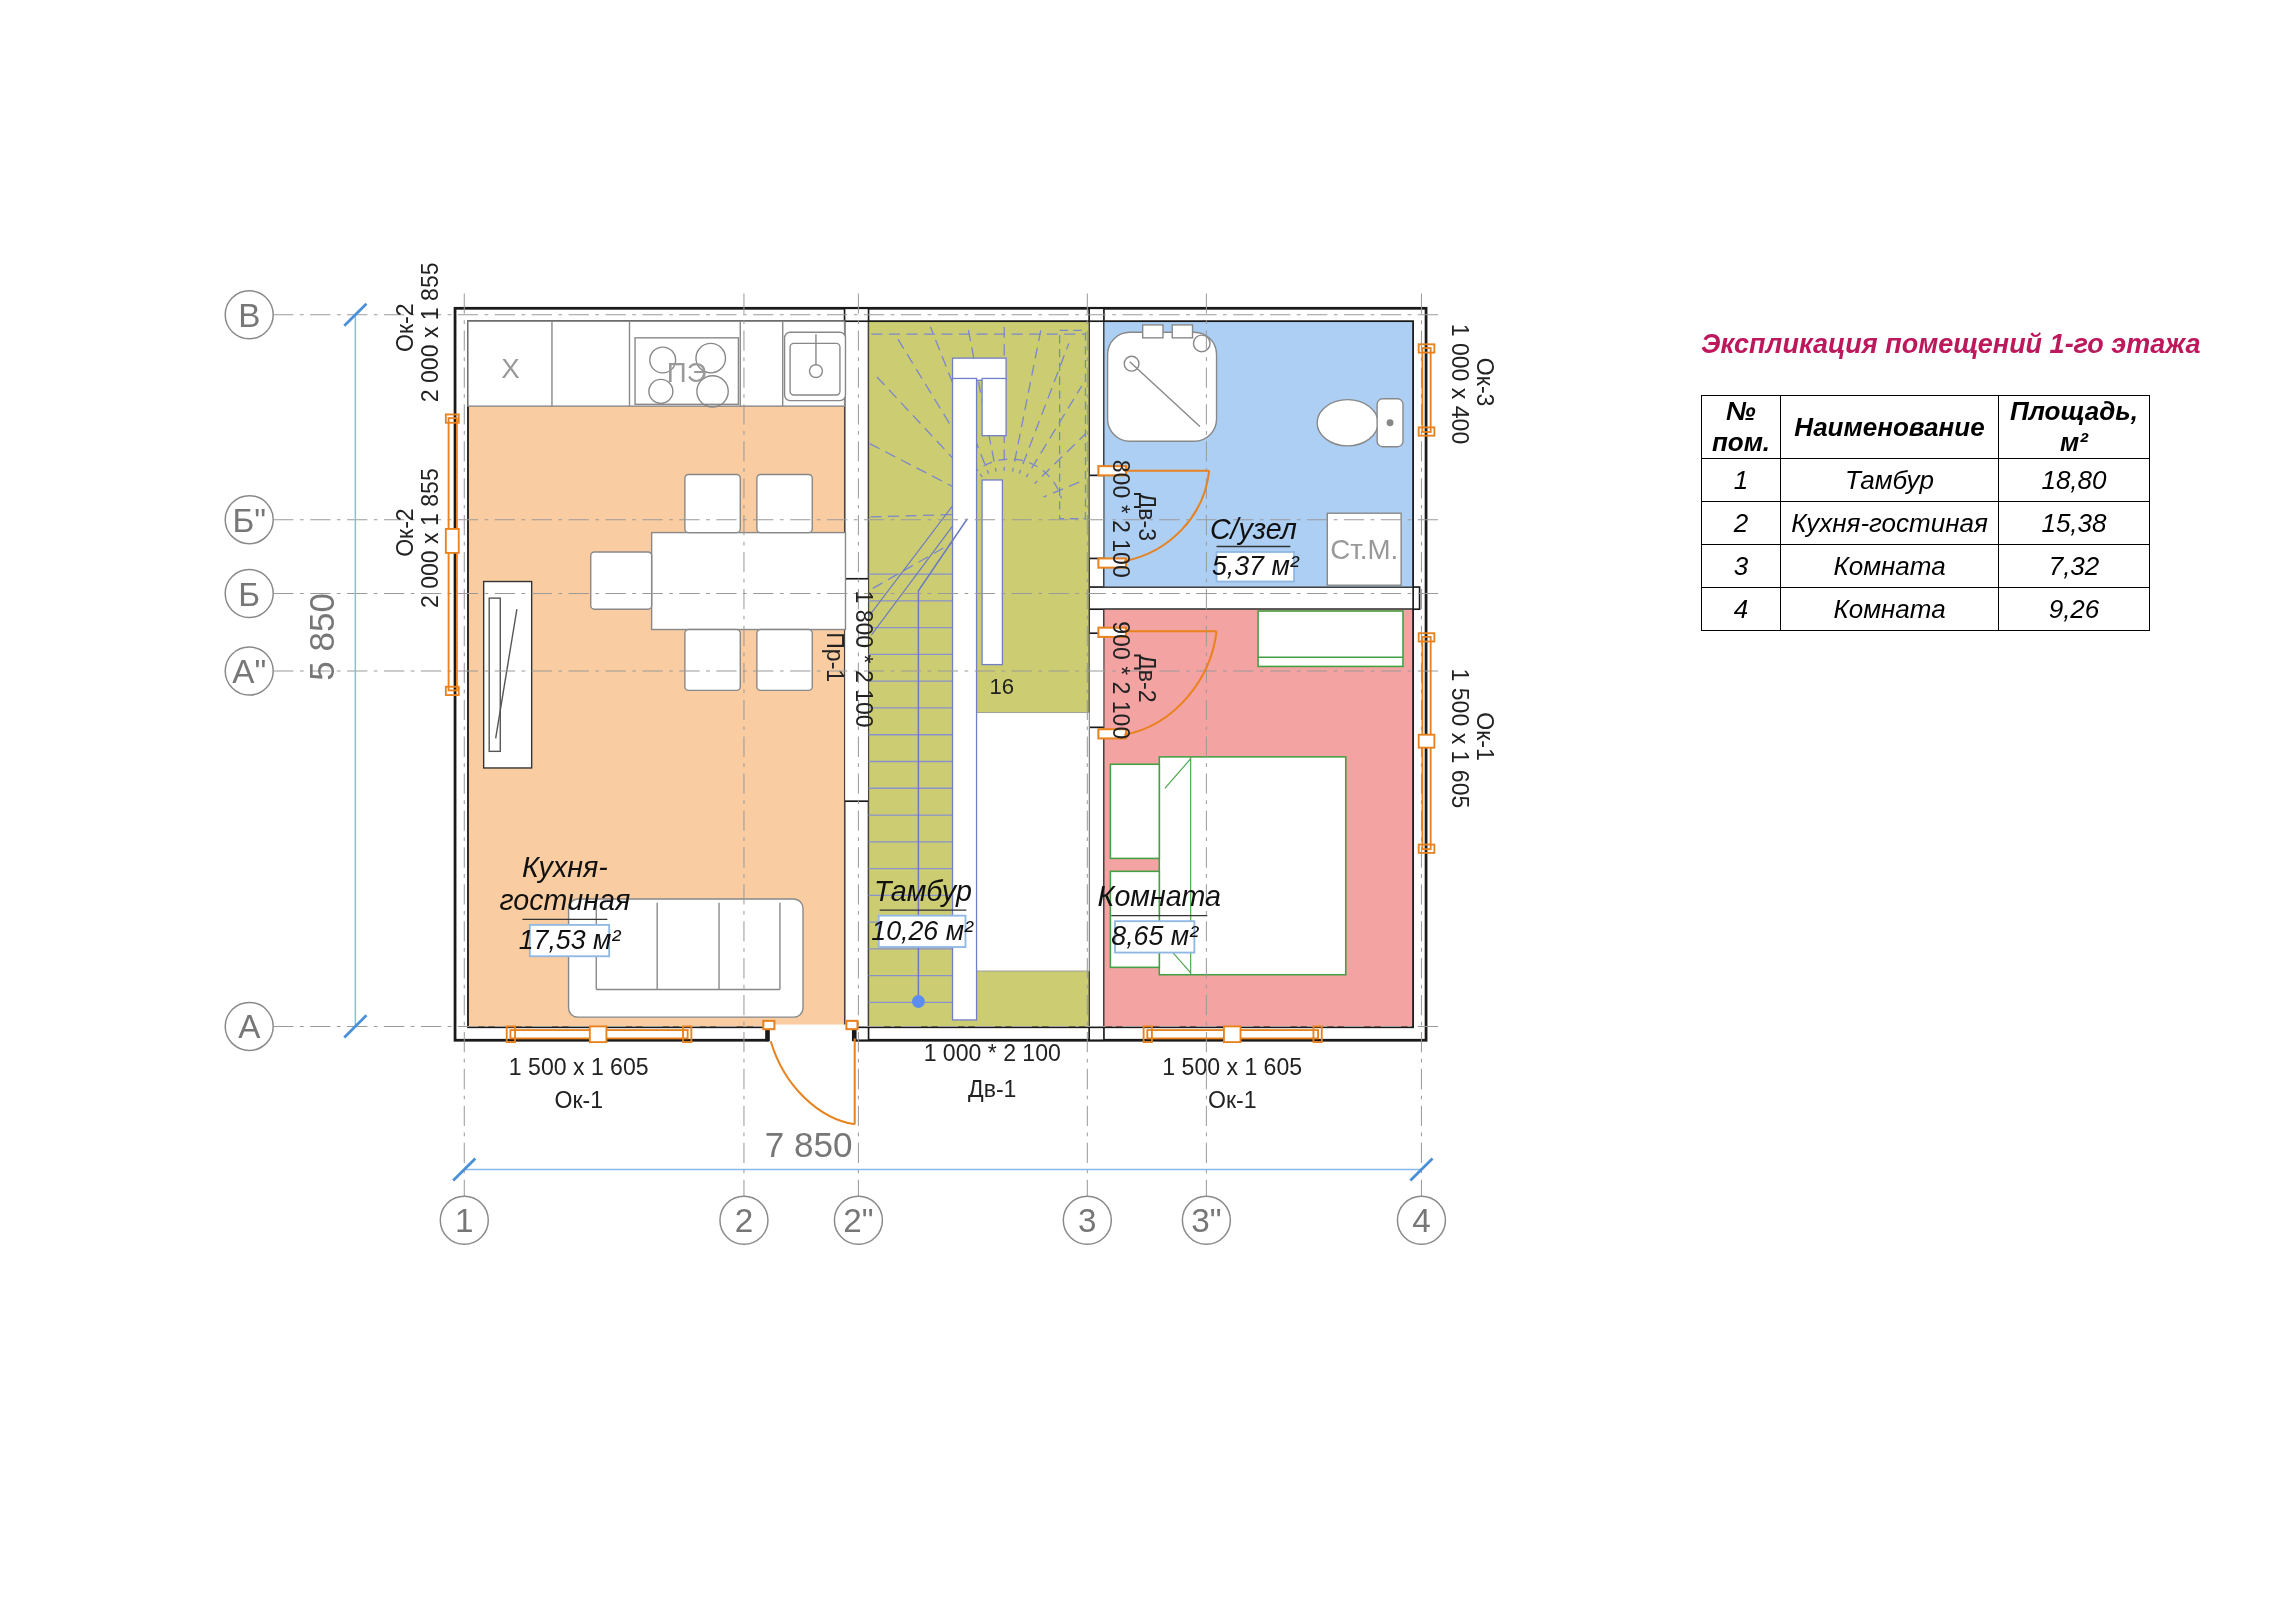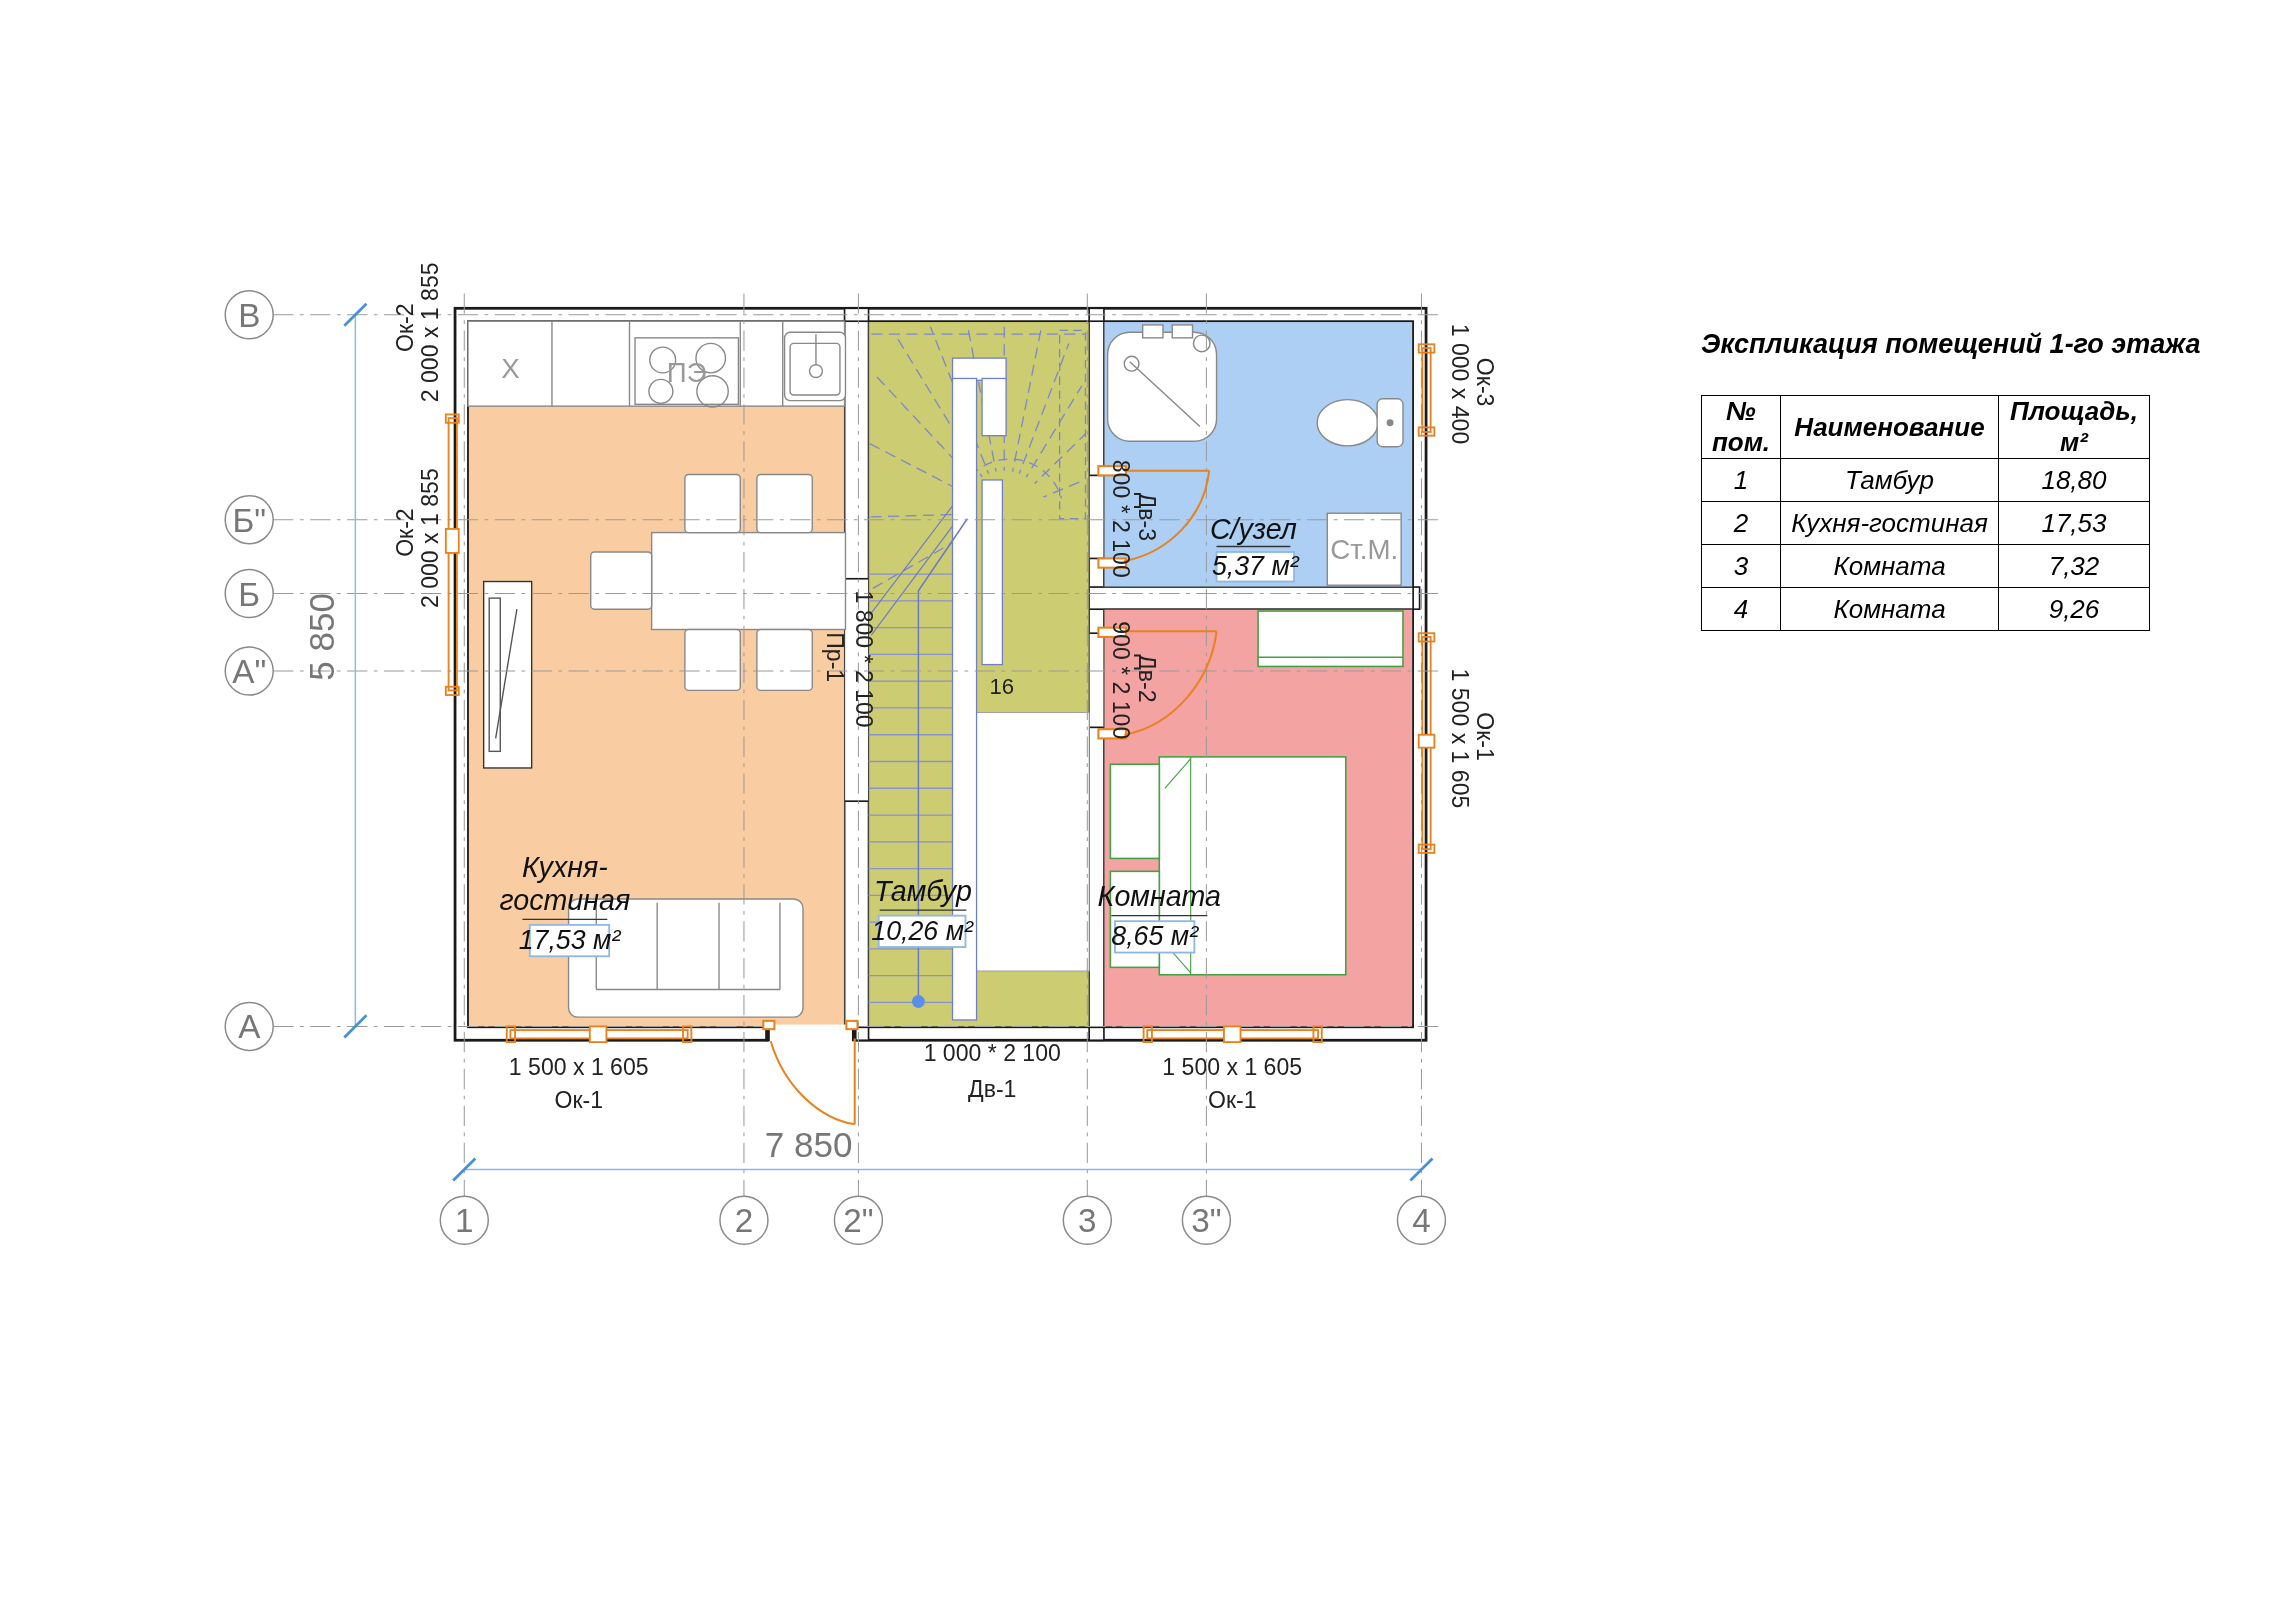--- a/index.html
+++ b/index.html
@@ -9,21 +9,21 @@
   svg text{font-family:"Liberation Sans",sans-serif;fill:#222;}
   .room-label{font-style:italic;font-size:31px;fill:#111;}
   .area-label{font-style:italic;font-size:29px;fill:#111;}
   .tag-label{font-size:25px;fill:#222;}
   .grid-label{font-size:36px;fill:#777;}
   .dim-label{font-size:38px;fill:#777;}
   .appl-label{font-size:30px;fill:#999;}
   
   #expl{position:absolute;left:1701px;top:329px;width:445px;}
   #expl .tbl-title{font-size:27px;font-weight:bold;font-style:italic;text-align:left;
-                   color:#000000;margin-bottom:35px;white-space:nowrap;}
+                   color:#be185d;margin-bottom:35px;white-space:nowrap;}
   #expl table{border-collapse:collapse;width:445px;table-layout:fixed;border:1.8px solid #000;}
   #expl td,#expl th{border:1.4px solid #000;text-align:center;font-style:italic;
                     font-size:26px;color:#000;padding:0;}
   #expl th{font-weight:bold;height:29.5px;}
   #expl td{height:42px;font-weight:normal;}
   #expl .c0{width:78px;} #expl .c1{width:217px;} #expl .c2{width:150px;}
   #expl tr.total td{font-weight:bold;}
 </style>
 </head>
 <body>
@@ -340,21 +340,21 @@
       <th class="c2">Площадь, м²</th>
     </tr>
     <tr>
       <td>1</td>
       <td>Тамбур</td>
       <td>18,80</td>
     </tr>
     <tr>
       <td>2</td>
       <td>Кухня-гостиная</td>
-      <td>17,53</td>
+      <td>15,38</td>
     </tr>
     <tr>
       <td>3</td>
       <td>Комната</td>
       <td>7,32</td>
     </tr>
     <tr>
       <td>4</td>
       <td>Комната</td>
       <td>9,26</td>

